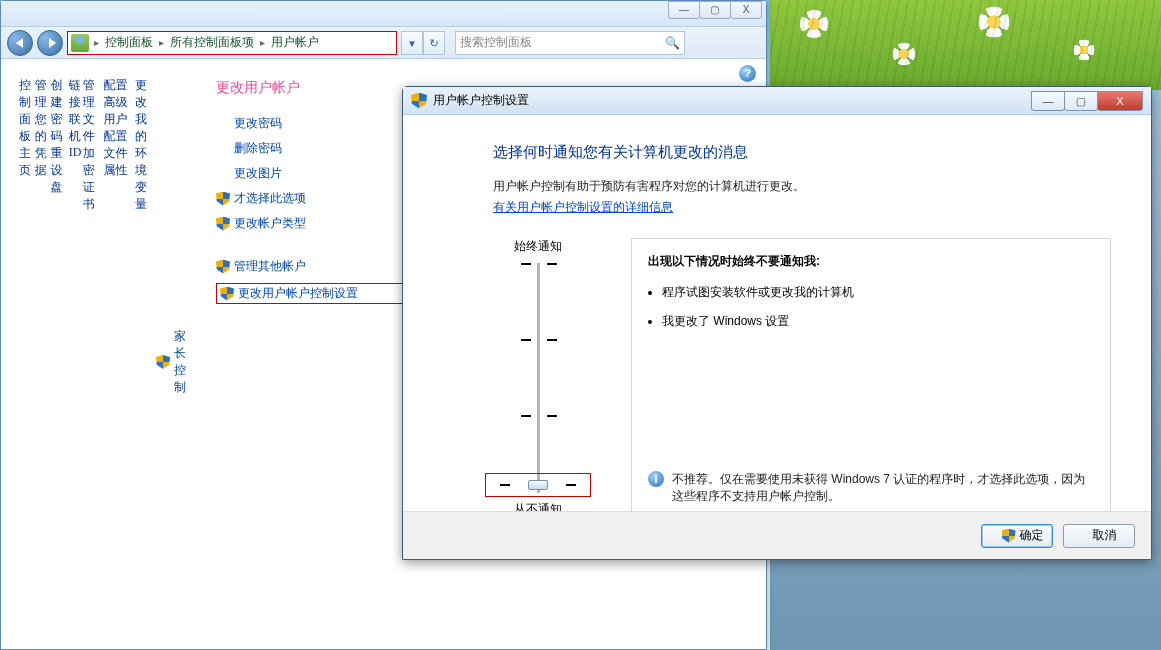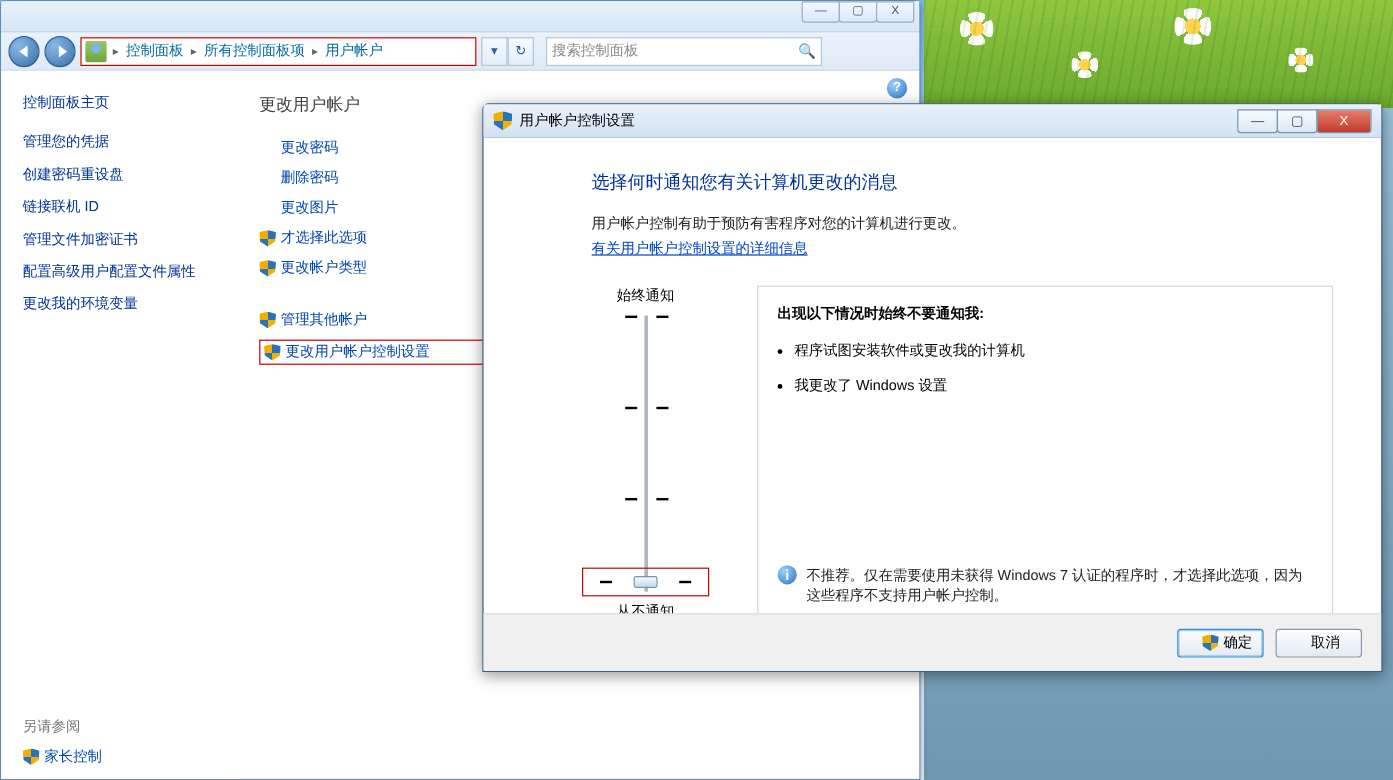--- a/index.html
+++ b/index.html
@@ -122,21 +122,21 @@
   }
   .addr-icon {
     width: 18px; height: 18px;
     margin: 0 3px;
     background: radial-gradient(circle at 50% 35%, #7ab6e8 0 4px, transparent 4px),
                 linear-gradient(#9ac86a,#6aa63a);
     border-radius: 2px;
   }
   .crumb {
     padding: 0 4px;
-    color: #0369a1;
+    color: #14532d;
     cursor: pointer;
     white-space: nowrap;
   }
   .crumb-sep {
     color: #666;
     padding: 0 2px;
     font-size:10px;
   }
   .addr-after {
     display:flex; align-items:center; gap:0;
@@ -177,21 +177,22 @@
     text-align:center; line-height:17px;
     cursor:pointer;
   }
 
   .sidebar {
     width: 195px;
     padding: 18px 10px 10px 18px;
     background: #fff;
     border-right: none;
     display:flex;
-    flex-direction:column;
+    flex-direction:row;
+    font-family:Liberation Serif, serif;
   }
   .sidebar .home {
     color: #003399;
     margin-bottom: 16px;
     cursor:pointer;
   }
   .sidebar .link {
     color: #003399;
     margin-bottom: 10px;
     cursor: pointer;
@@ -206,21 +207,21 @@
     clip-path: polygon(50% 0,100% 15%,95% 70%,50% 100%,5% 70%,0 15%);
     flex:0 0 auto;
   }
 
   .content {
     flex:1;
     padding: 20px 10px 10px 20px;
   }
   .content h2 {
     font-size: 14px;
-    color: #404040;
+    color: #ec4899;
     font-weight: normal;
     margin: 0 0 18px 0;
   }
   .action-list { margin-left: 18px;}
   .action-list .act {
     color: #0046b0;
     margin-bottom: 8px;
     cursor:pointer;
     display:flex;
     align-items:center;
@@ -424,21 +425,20 @@
 
     <div class="sidebar">
       <div class="home">控制面板主页</div>
       <div class="link">管理您的凭据</div>
       <div class="link">创建密码重设盘</div>
       <div class="link">链接联机 ID</div>
       <div class="link">管理文件加密证书</div>
       <div class="link">配置高级用户配置文件属性</div>
       <div class="link">更改我的环境变量</div>
 
-      <div class="see-also-label">另请参阅</div>
       <div class="ico-row">
         <span class="shield-mini"></span>
         <span style="color:#0046b0">家长控制</span>
       </div>
     </div>
 
     <div class="content">
       <h2>更改用户帐户</h2>
       <div class="action-list">
         <div class="act">

